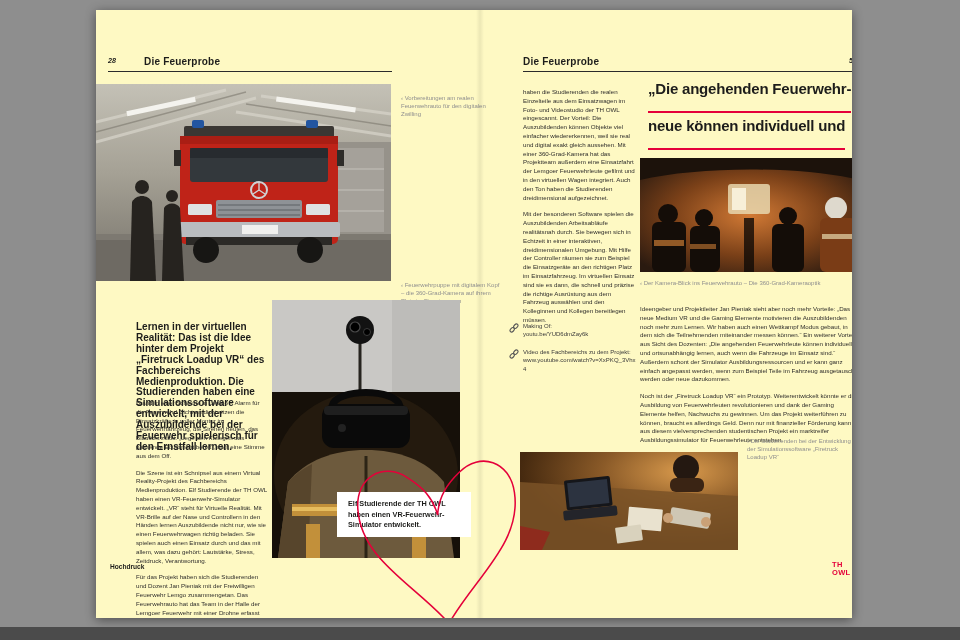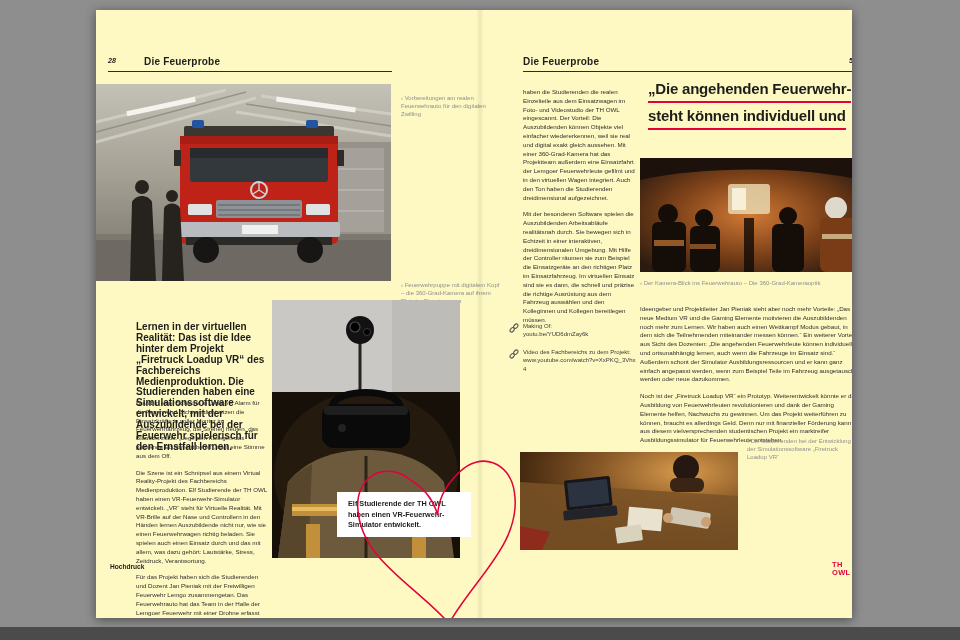--- a/index.html
+++ b/index.html
@@ -14,21 +14,21 @@
   .pagenum { font-style:italic; font-weight:bold; font-size:7.2px; color:#1d1d1b; }
   .section { font-weight:bold; font-size:10px; color:#1d1d1b; letter-spacing:.2px; }
   .rule { position:absolute; height:1px; background:#2b2b2b; }
   .cap { font-size:6px; line-height:7.8px; color:#8f8f8f; }
   .intro { font-size:10px; line-height:10.9px; font-weight:bold; color:#1d1d1b; }
   .bodytext { font-size:6.2px; line-height:8.8px; color:#2e2d2b; }
   .bodytext p { margin-bottom:8px; }
   .callout { background:#ffffff; padding:7px 9px 6px 11px; font-weight:bold; font-size:7.3px;
              line-height:10.6px; color:#1d1d1b; }
   .quote-line { display:table; white-space:nowrap; font-weight:bold; font-size:15px; letter-spacing:-0.2px;
-                color:#1d1d1b; border-bottom:2.4px solid #e4003a; padding-bottom:4px; margin-bottom:3.5px; }
+                color:#1d1d1b; border-bottom:2.4px solid #e4003a; padding-bottom:14px; margin-bottom:3.5px; }
   .linkitem { position:relative; padding-left:14px; margin-bottom:9px; font-size:6px; line-height:8.4px; color:#3a3a3a; }
   .linkitem .chain { position:absolute; left:0; top:1px; }
   .linkurl { word-break:break-all; }
   .footer-name { font-weight:bold; font-size:6.6px; color:#1d1d1b; }
   .logo { color:#e4003a; font-weight:bold; font-size:7.5px; line-height:8px; letter-spacing:.3px; text-align:left; }
   .logo-row { display:flex; align-items:flex-start; gap:11px; }
   .ph { position:absolute; display:block; }
   svg { display:block; }
 </style>
 </head>
@@ -177,21 +177,21 @@
           <ellipse cx="6.8" cy="3.2" rx="2.5" ry="1.7" transform="rotate(-45 6.8 3.2)"></ellipse>
         </g>
       </svg>
       <div>Video des Fachbereichs zu dem Projekt:</div>
       <div class="linkurl">www.youtube.com/watch?v=XxPKQ_3Vhx4</div>
     </div>
   </div>
 
   <div class="abs" style="left:552px; top:70px; width:216px;">
     <span class="quote-line">„Die angehenden Feuerwehr-</span>
-    <span class="quote-line">steht können individuell und</span>
+    <span class="quote-line">neue können individuell und</span>
   </div>
 
   <svg class="ph" style="left:544px; top:148px;" width="220" height="114" viewBox="0 0 220 114" preserveAspectRatio="none">
     <defs>
       <radialGradient id="glow" cx="0.5" cy="0.5" r="0.65">
         <stop offset="0" stop-color="#d27a35"></stop>
           <stop offset="0.55" stop-color="#7a4018"></stop>
           <stop offset="1" stop-color="#2a1a10"></stop>
       </radialGradient>
     </defs>

